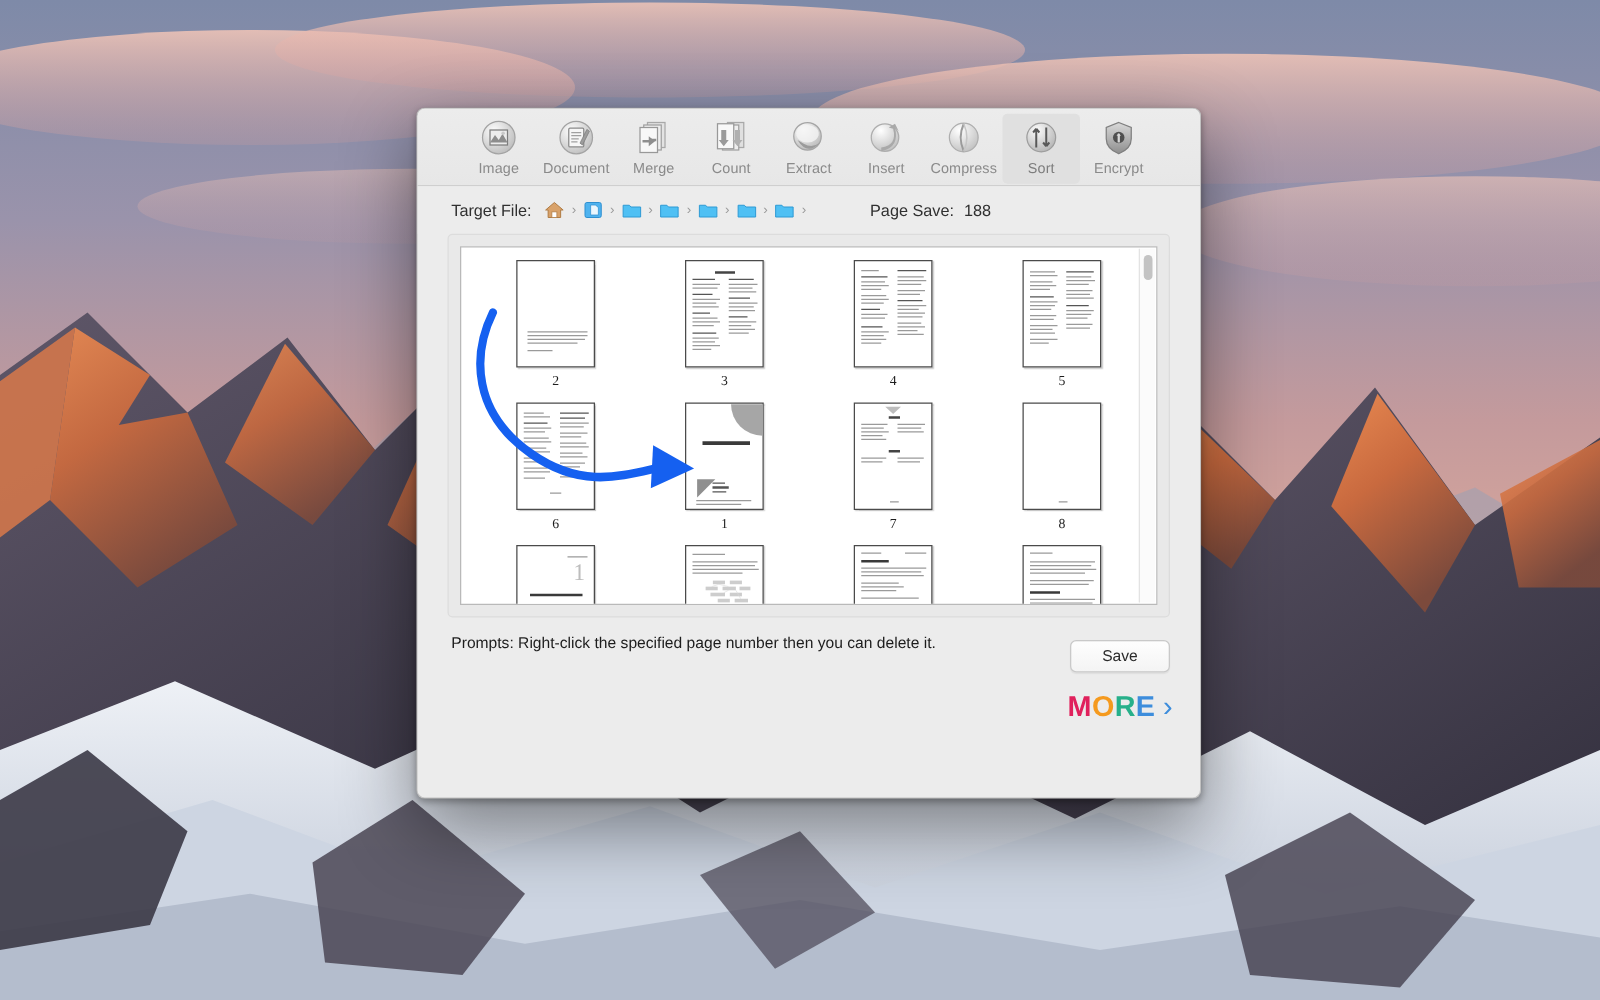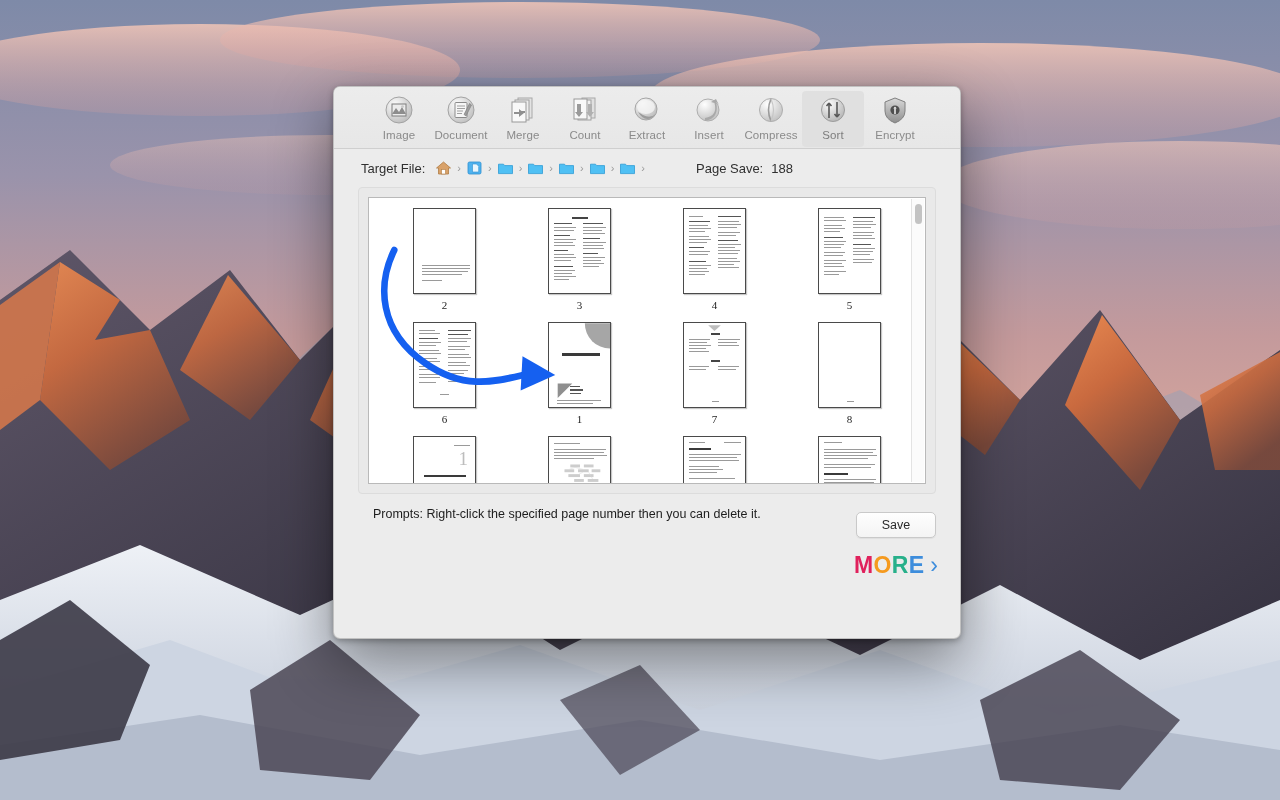--- a/index.html
+++ b/index.html
@@ -143,21 +143,21 @@
   #drag-text {
     position: absolute; left: 147px; top: 100px;
     font-size: 30px; font-weight: bold; color: #1560f0;
     font-family: "Liberation Sans", sans-serif;
     letter-spacing: -0.4px;
     white-space: nowrap;
   }
 
   
   #footer {
-    padding: 12px 24px 0 39px;
+    padding: 12px 24px 0 27px;
     position: relative;
     height: 100px;
   }
   #prompts { font-size: 12.5px; color: #1d1d1d; line-height: 17px; }
   #save-button {
     position: absolute; right: 24px; top: 18px;
     width: 80px; height: 26px;
     background: linear-gradient(to bottom,#fefefe,#f4f4f4);
     border: 1px solid #c9c9c9;
     border-radius: 5px;

